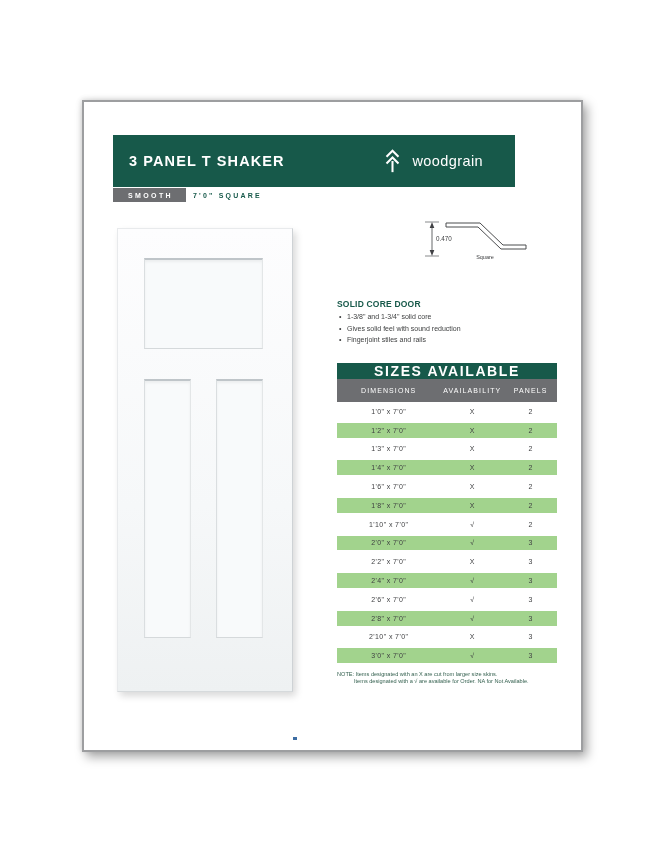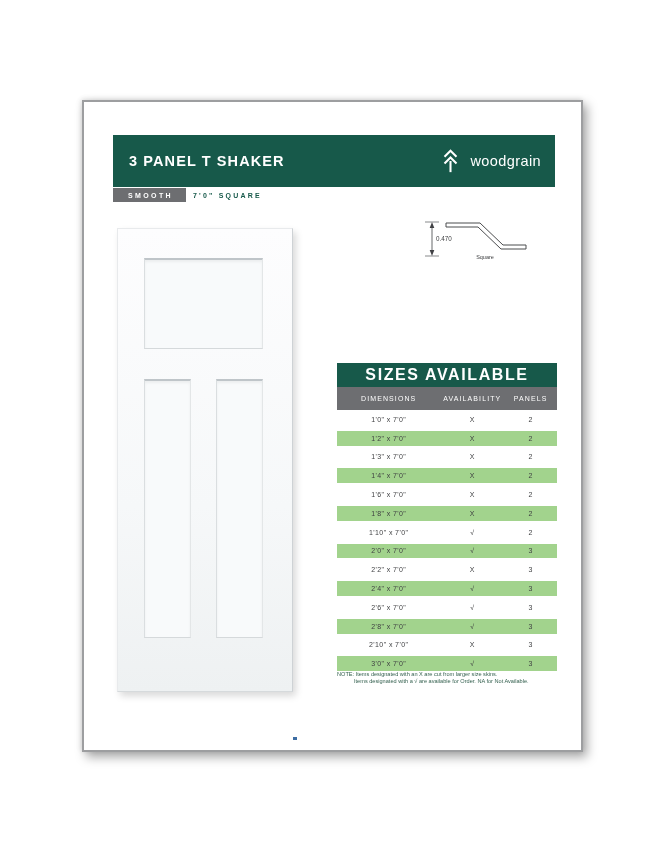--- a/index.html
+++ b/index.html
@@ -7,23 +7,23 @@
   .canvas { position:relative; width:666px; height:864px; background:#ffffff; overflow:hidden; }
 
   .paper {
     position:absolute; left:82px; top:100px; width:501px; height:652px;
     background:#ffffff; border:2px solid #9d9ea0;
     box-shadow:4px 5px 10px rgba(0,0,0,0.35), -1px -1px 5px rgba(0,0,0,0.12);
   }
 
   
   .header-bar {
-    position:absolute; left:29px; top:33px; width:442px; height:52px;
+    position:absolute; left:29px; top:33px; width:402px; height:52px;
     background:#17594a; display:flex; align-items:center; justify-content:space-between;
-    padding:0 14px 0 16px;
+    padding:0 32px 0 16px;
   }
   .title { color:#ffffff; font-weight:bold; font-size:14.5px; letter-spacing:1.1px; line-height:19px; }
   .brand { display:flex; align-items:center; gap:10px; }
   .brand svg { display:block; }
   .brand-text { color:#ffffff; font-size:14.5px; letter-spacing:0.4px; }
 
   .badge-row { position:absolute; left:29px; top:86px; height:14px; display:flex; align-items:center; }
   .badge {
     width:73px; height:14px; background:#6d6e71; color:#ffffff;
     font-size:7px; font-weight:bold; letter-spacing:2.4px;
@@ -58,21 +58,21 @@
   .core h3 { color:#17594a; font-size:8.5px; font-weight:bold; letter-spacing:0.2px; margin-bottom:2px; }
   .core ul { list-style:none; }
   .core li {
     font-size:7px; color:#3f4041; line-height:11.5px; padding-left:10px; position:relative;
   }
   .core li::before { content:"\2022"; position:absolute; left:2px; color:#3f4041; }
 
   
   .sizes { position:absolute; left:253px; top:261px; width:220px; }
   .sizes-title {
-    height:24px; background:#17594a; color:#ffffff; font-size:16px; font-weight:bold;
+    height:16px; background:#17594a; color:#ffffff; font-size:14px; font-weight:bold;
     letter-spacing:1.6px; display:flex; align-items:center; justify-content:center;
   }
   .sizes-head { height:23px; background:#6d6e71; display:flex; align-items:center; }
   .sizes-head .col { color:#ffffff; font-size:7px; letter-spacing:1.1px; text-align:center; }
   .col-dim { width:47%; } .col-avail { width:29%; } .col-pan { width:24%; }
   .t-row { height:18.8px; display:flex; align-items:center; }
   .t-row:nth-child(even) { background:#a2d38d; border-top:2px solid #ffffff; border-bottom:2px solid #ffffff; }
   .t-row .cell { font-size:7px; color:#3e3f41; letter-spacing:0.4px; text-align:center; }
 
   
@@ -119,20 +119,28 @@
       <line x1="3" y1="42" x2="17" y2="42" stroke="#55565a" stroke-width="0.7"></line>
       <line x1="10" y1="13" x2="10" y2="37" stroke="#404144" stroke-width="0.8"></line>
       <polygon points="10,8 7.7,14 12.3,14" fill="#404144"></polygon>
       <polygon points="10,42 7.7,36 12.3,36" fill="#404144"></polygon>
       <text x="14" y="27" font-size="6.3" fill="#3c3d3f" font-family="Liberation Sans, sans-serif">0.470</text>
       <path d="M24 9 h34 l23 22 h23 v4 h-25 l-23 -22 h-32 z" fill="#ffffff" stroke="#4b4c4e" stroke-width="1" stroke-linejoin="round"></path>
       <text x="63" y="45" font-size="5.5" fill="#3c3d3f" text-anchor="middle" font-family="Liberation Sans, sans-serif">Square</text>
     </svg>
 
 
+    <div class="core core-solid">
+      <h3>SOLID CORE DOOR</h3>
+      <ul>
+          <li>1-3/8" and 1-3/4" solid core</li>
+          <li>Gives solid feel with sound reduction</li>
+          <li>Fingerjoint stiles and rails</li>
+        </ul>
+    </div>
 
     <div class="sizes">
       <div class="sizes-title">SIZES AVAILABLE</div>
       <div class="sizes-head">
         <div class="col col-dim">DIMENSIONS</div>
         <div class="col col-avail">AVAILABILITY</div>
         <div class="col col-pan">PANELS</div>
       </div>
       <div>
           <div class="t-row">

